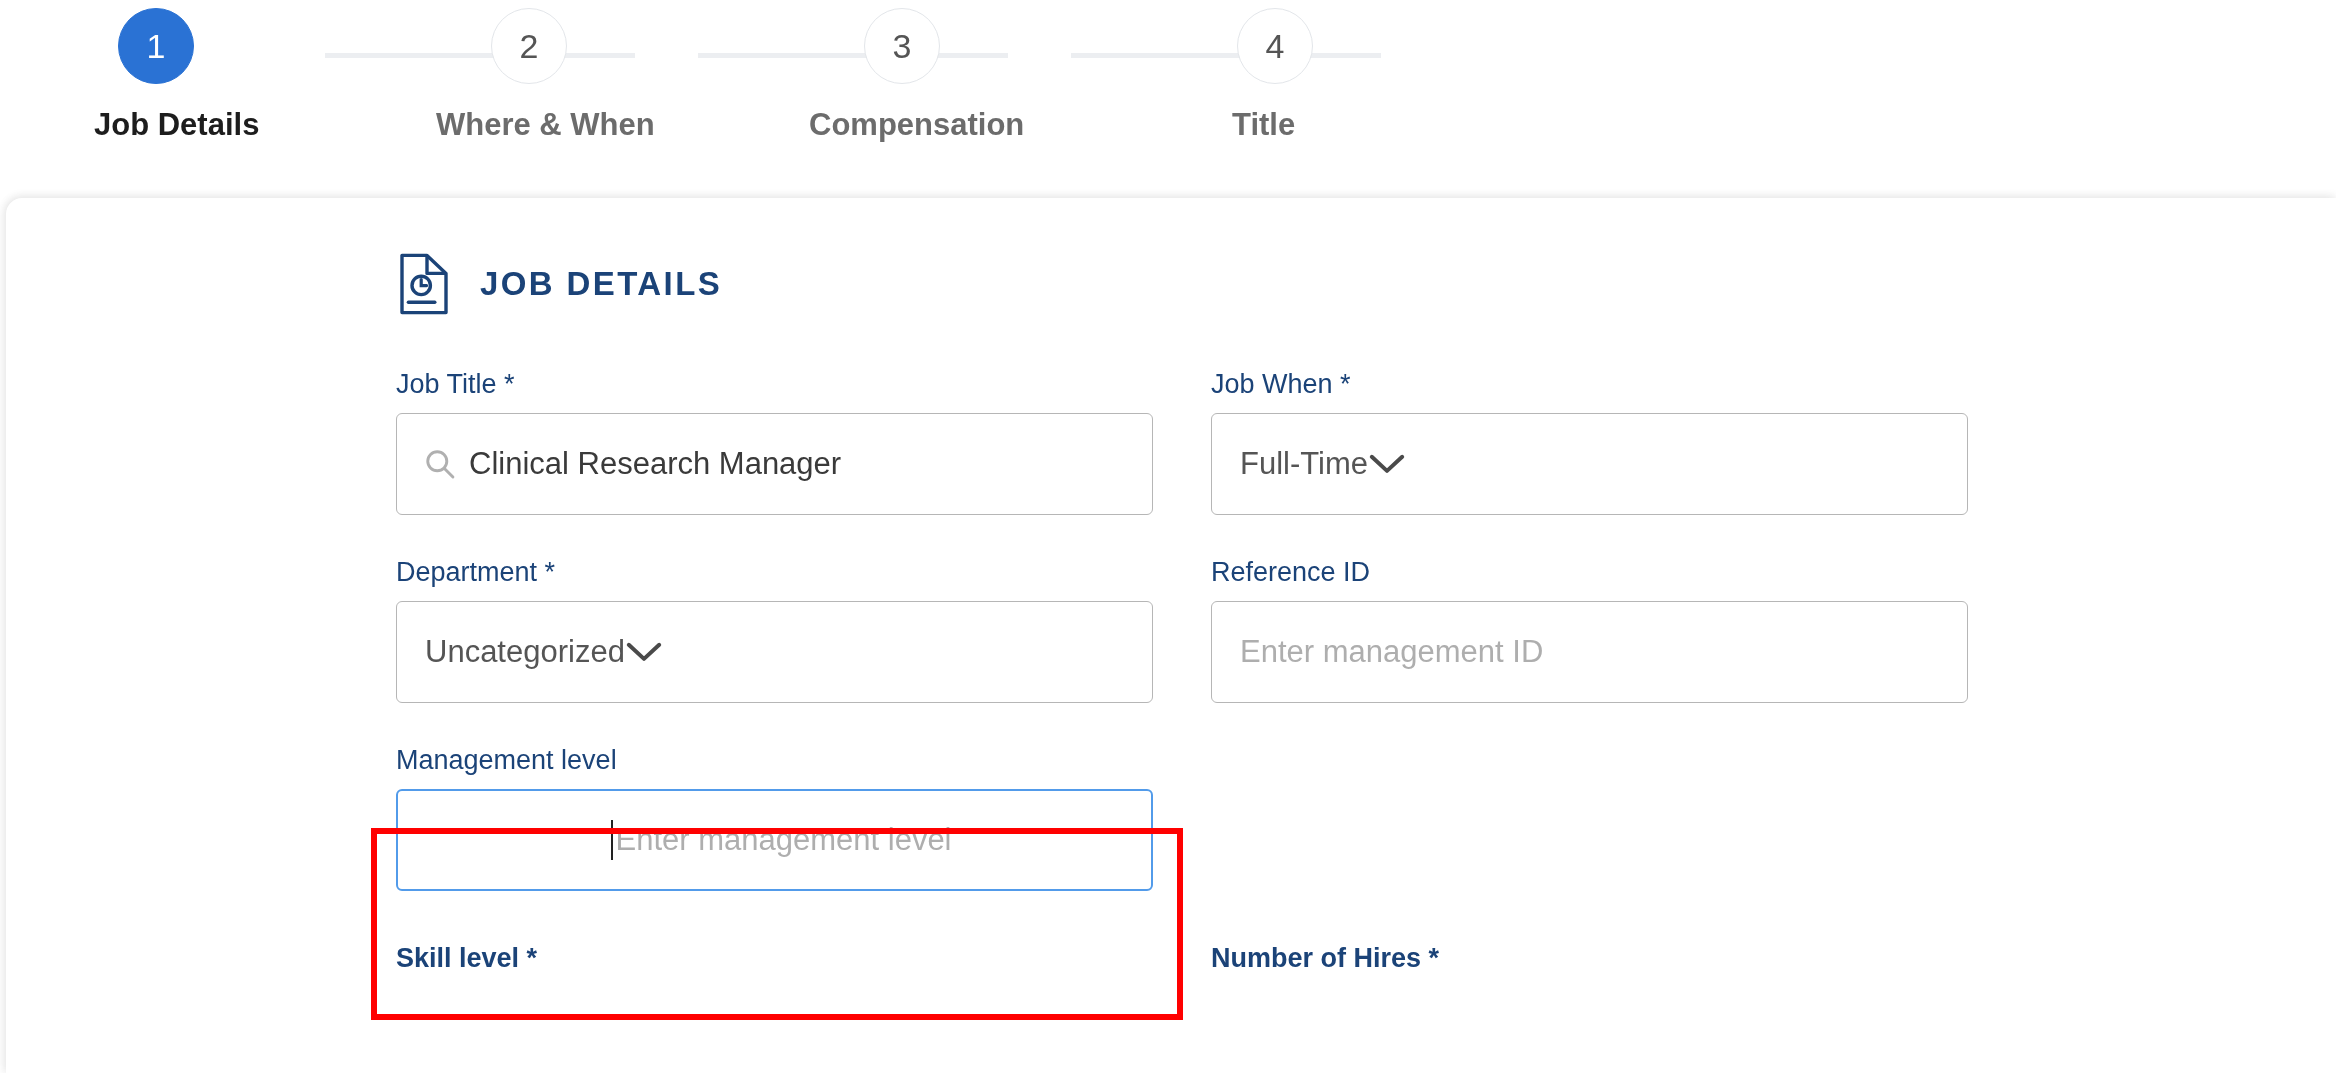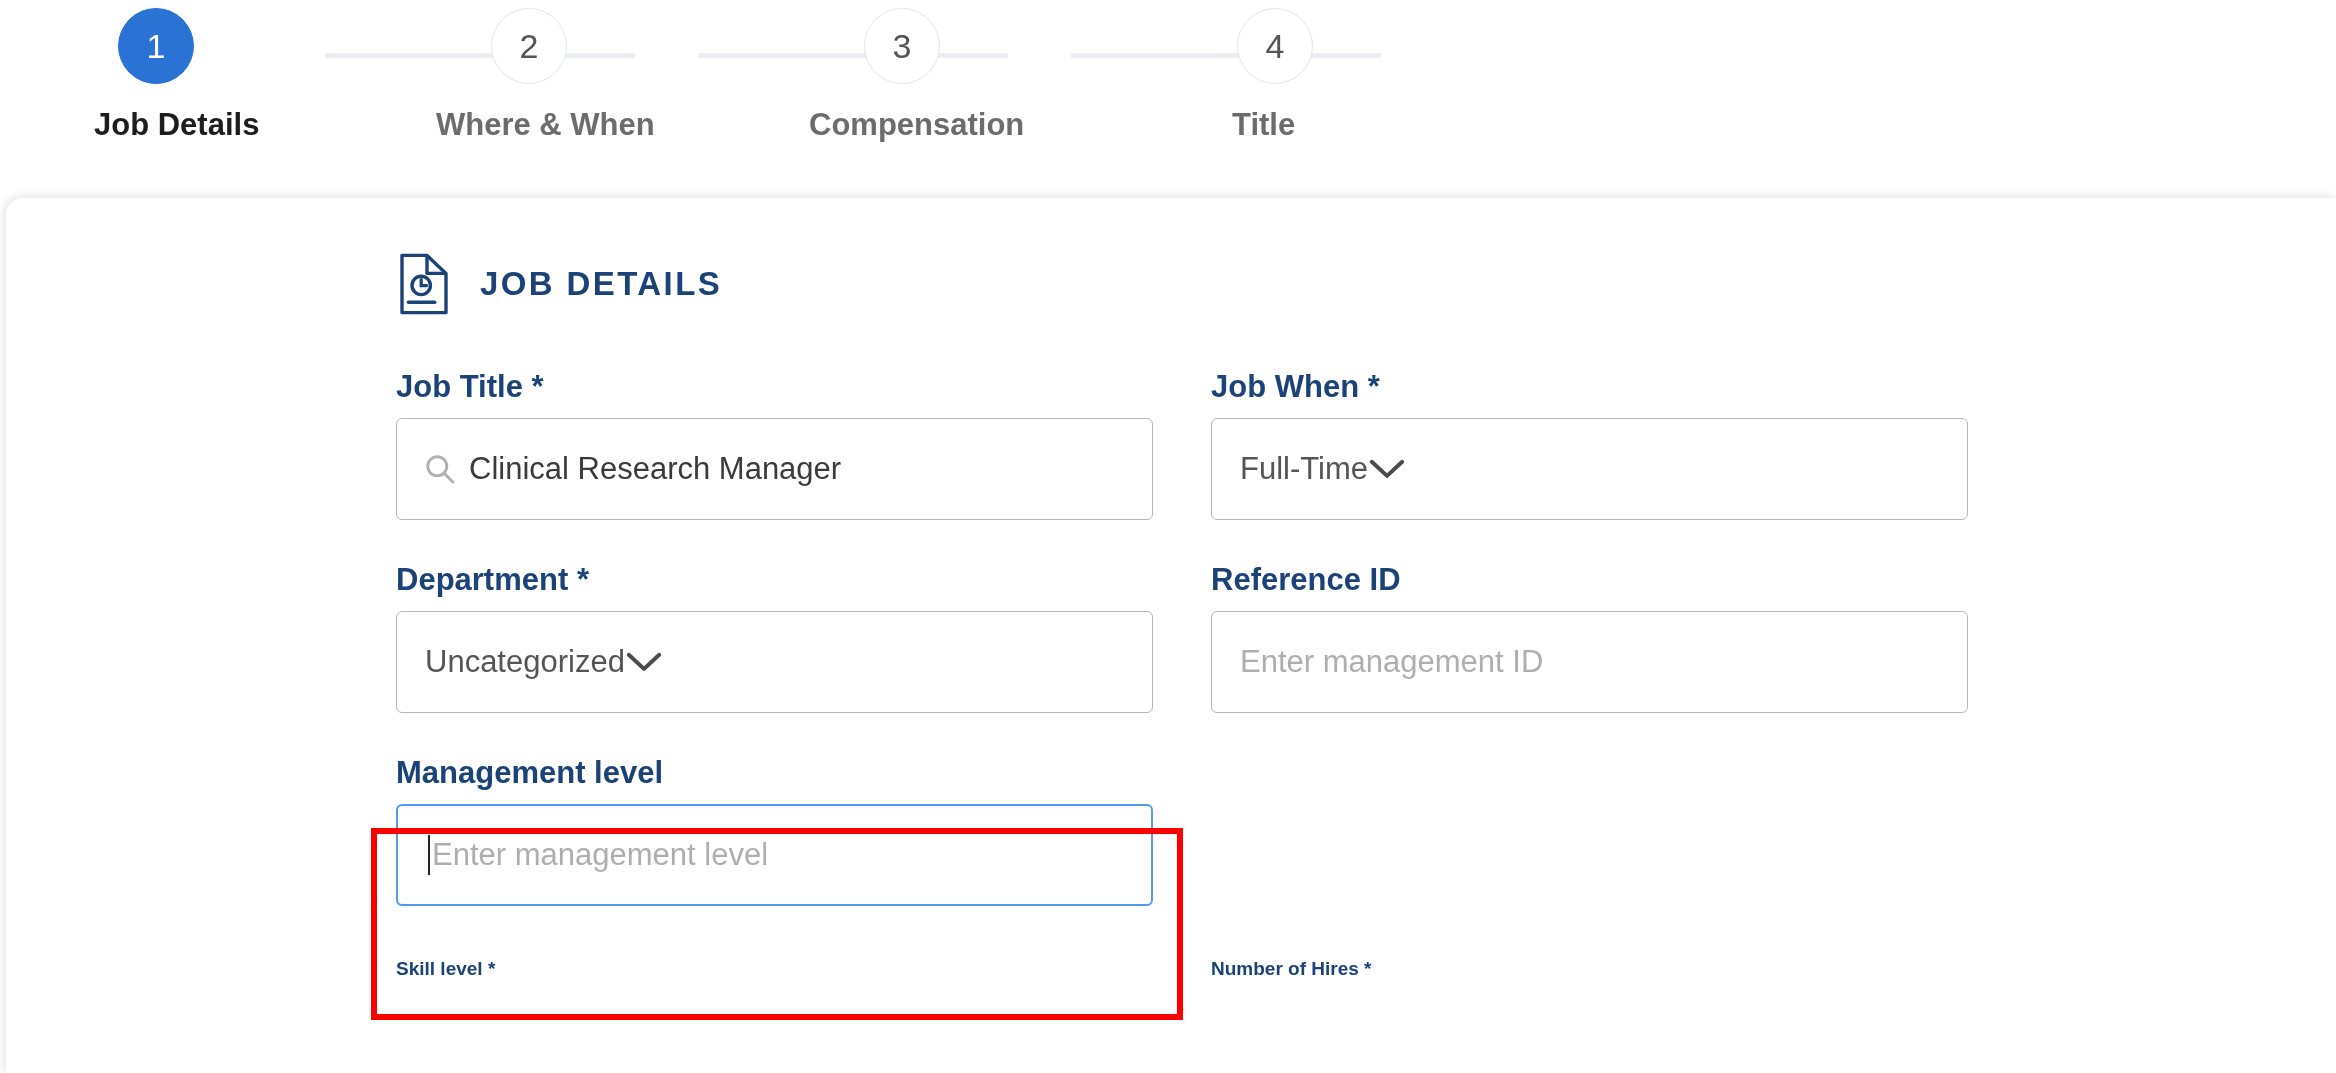--- a/index.html
+++ b/index.html
@@ -129,22 +129,22 @@
     display: grid;
     grid-template-columns: 757px 757px;
     column-gap: 58px;
     row-gap: 0;
     width: 1572px;
   }
 
   .field { margin-bottom: 42px; }
 
   .field-label {
-    font-size: 31px;
-    font-weight: 700;
+    font-size: 27px;
+    font-weight: 400;
     color: #1b4378;
     margin-bottom: 13px;
     white-space: nowrap;
   }
   .field-label .req { color: #1b4378; }
 
   .control {
     height: 102px;
     border: 1.5px solid #b6b6b6;
     border-radius: 6px;
@@ -164,21 +164,22 @@
 
   .control.select { }
   .control.select .value { color: #555555; }
 
   .search-icon { flex: 0 0 auto; display:block; }
   .chev { flex: 0 0 auto; display:block; }
 
   
   .control.focused {
     border: 2px solid #529bea;
-    padding-left: 30px;
+    padding-left: 42px;
+    justify-content: center;
   }
   .caret {
     display: inline-block;
     width: 2px;
     height: 40px;
     background: #222;
     margin-right: 2px;
     vertical-align: middle;
   }
 
@@ -201,21 +202,21 @@
   .cutoff-row {
     display: grid;
     grid-template-columns: 757px 757px;
     column-gap: 58px;
     width: 1572px;
     margin-top: 10px;
     height: 24px;
     overflow: hidden;
   }
   .cutoff-label {
-    font-size: 19px;
+    font-size: 27px;
     font-weight: 700;
     color: #1b4378;
     white-space: nowrap;
   }
 </style>
 </head>
 <body>
 
 <div class="stepper-wrap">
   <div class="stepper">

